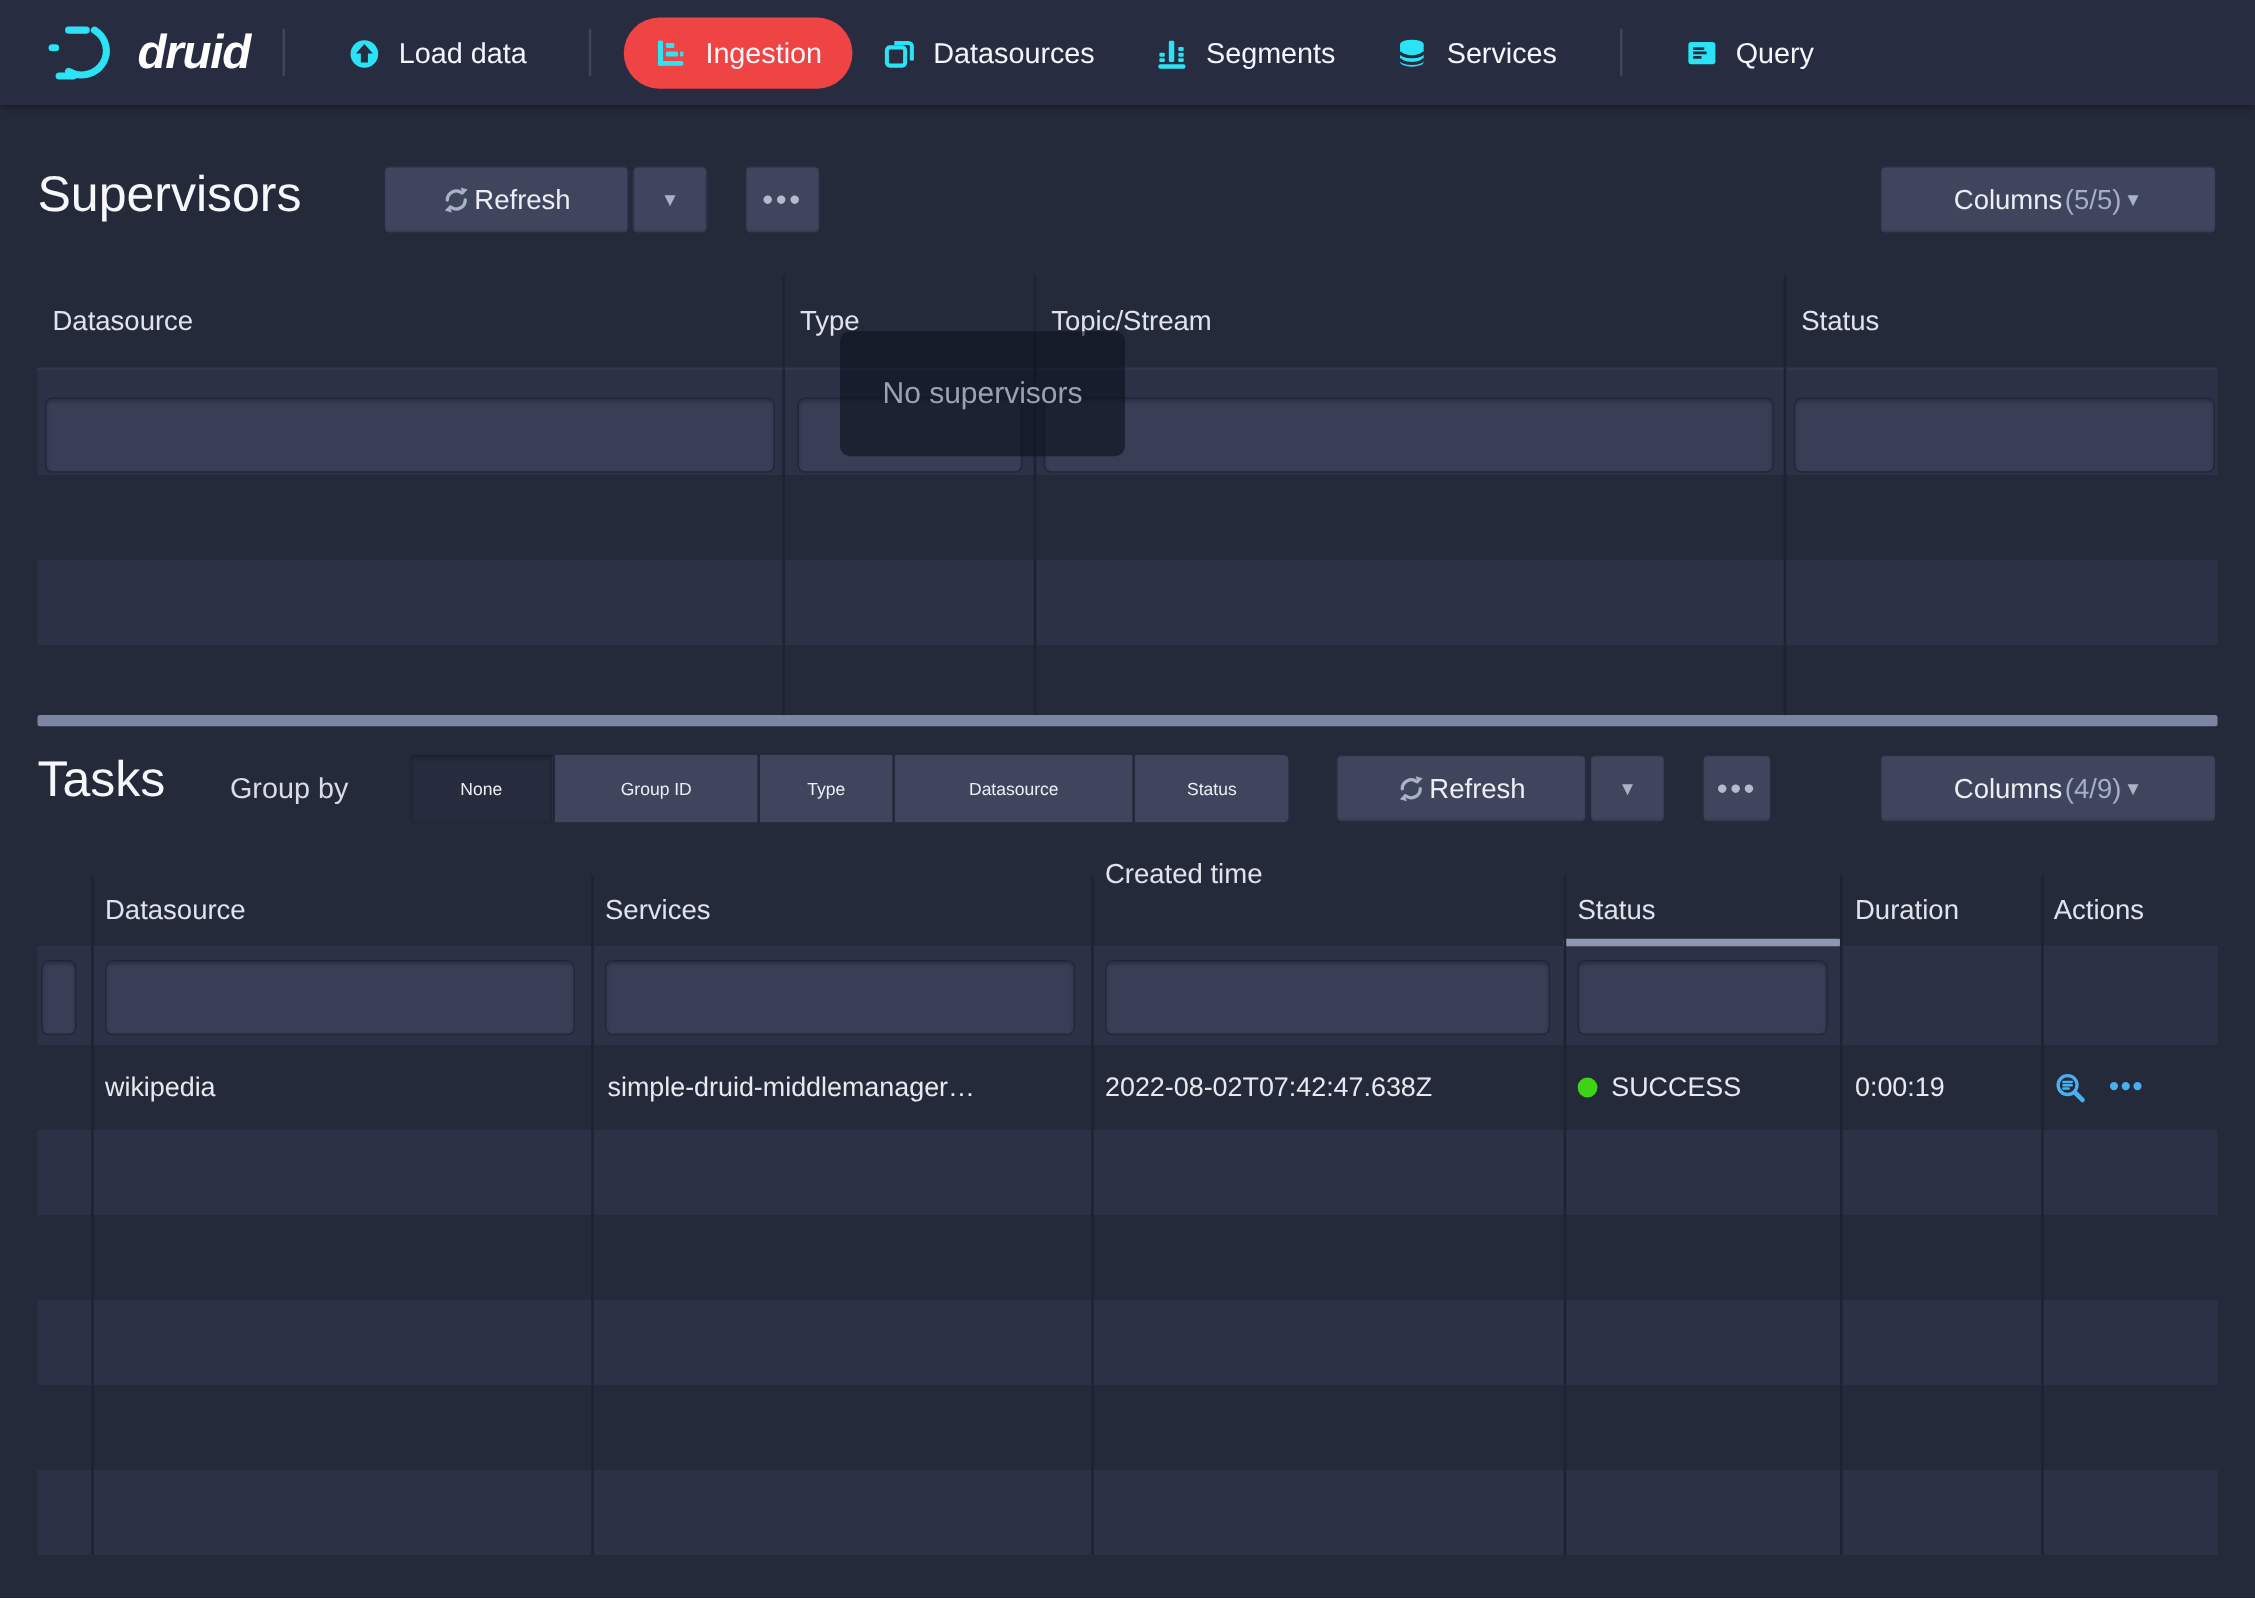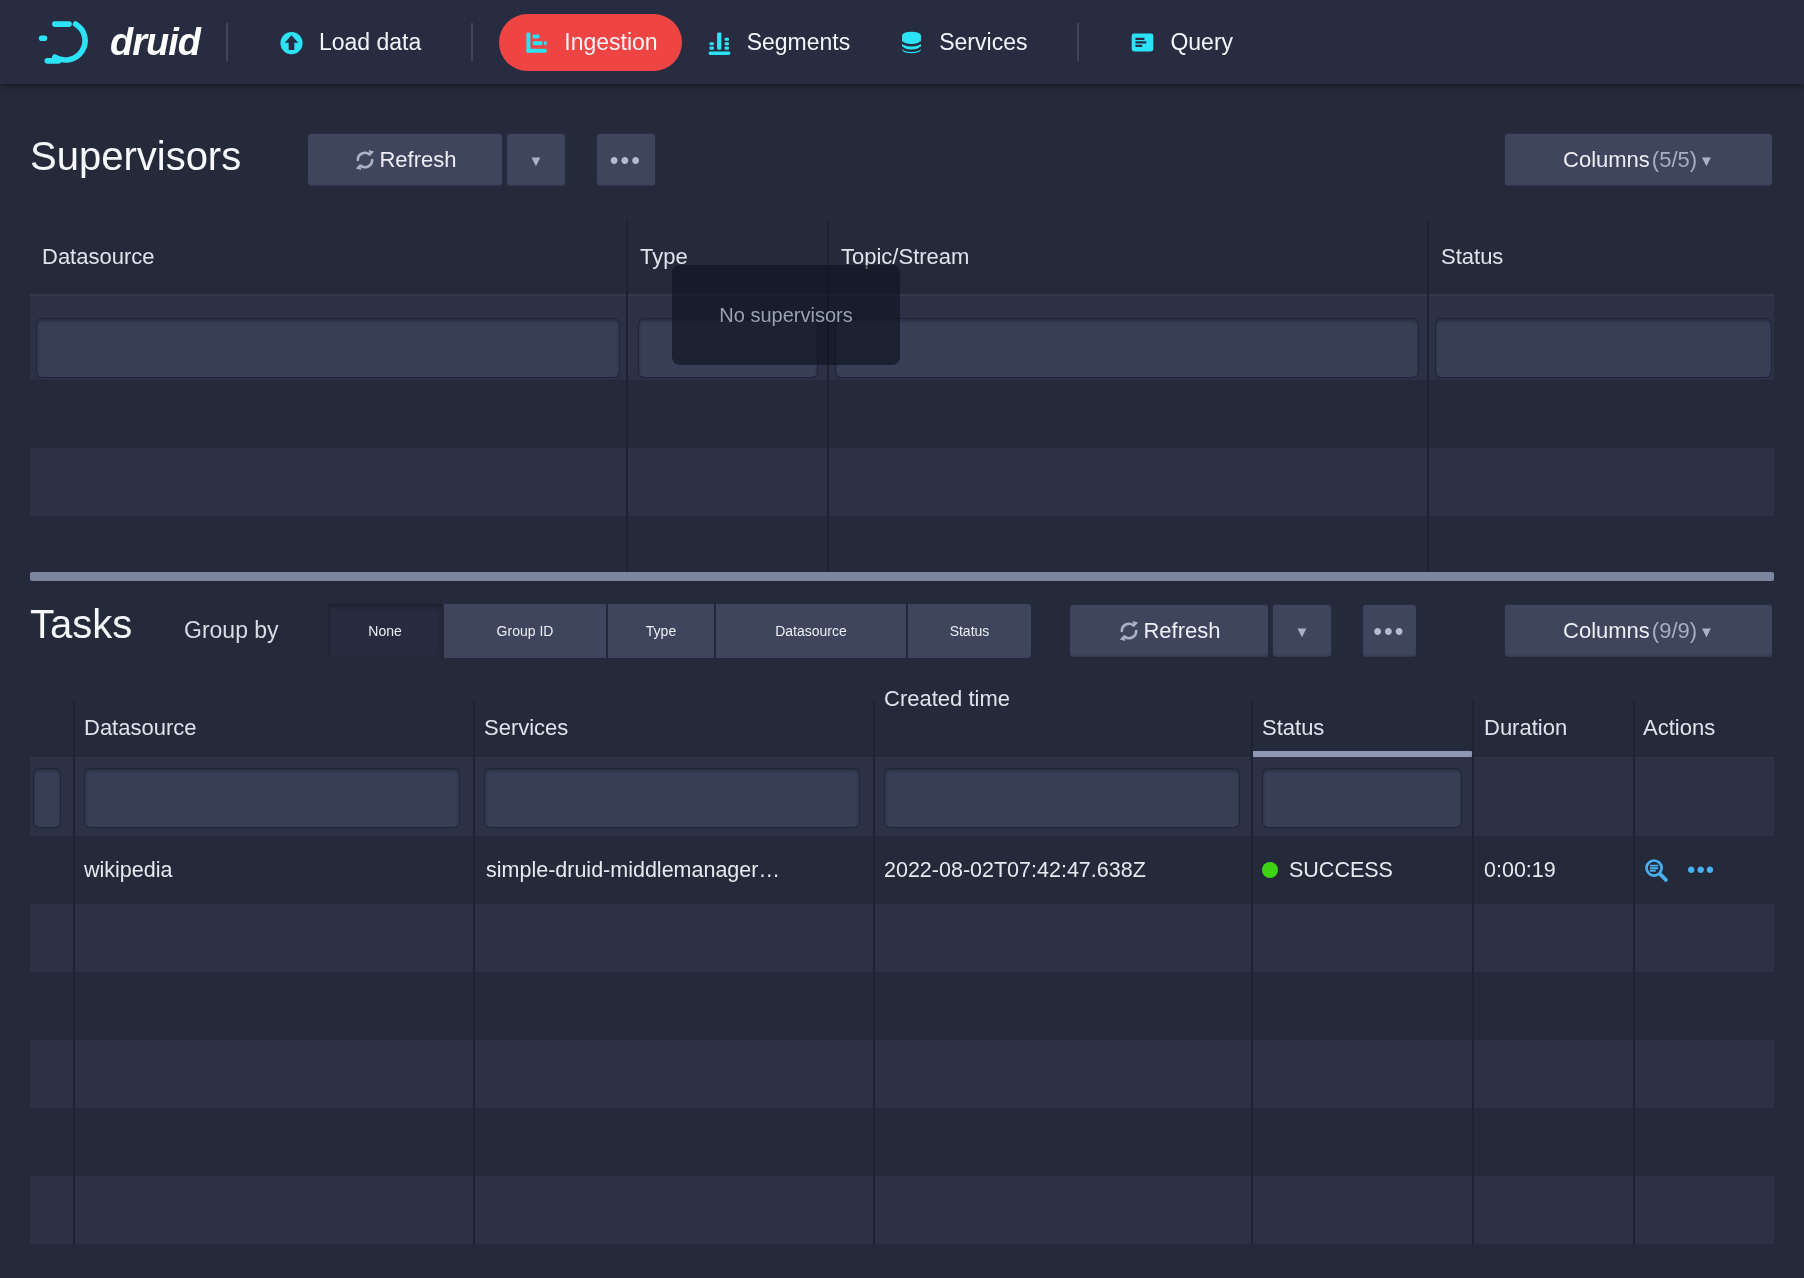--- a/index.html
+++ b/index.html
@@ -43,21 +43,21 @@
   .col-header{position:absolute;font-size:22px;color:#dfe3eb;cursor:pointer;white-space:nowrap;}
   .hline{position:absolute;height:2px;background:rgba(255,255,255,.07);}
   .vline{position:absolute;width:2px;background:#1e2233;}
   .stripe{position:absolute;background:var(--panel-stripe,#2c3146);}
   .filter-input{position:absolute;height:60px;background:var(--filter-bg,#373e56);
     border:1px solid rgba(10,14,28,.5);border-radius:6px;box-shadow:inset 0 2px 3px rgba(0,0,0,.25);
     color:#e4e7ee;font-size:20px;padding:0 12px;box-sizing:border-box;outline:none;}
   .sort-underline{position:absolute;height:6px;background:var(--sort-underline,#8f98b2);border-radius:1px;}
   .scrollbar-thumb{position:absolute;height:9px;background:var(--scrollbar,#7d86a1);border-radius:2px;cursor:pointer;}
   .overlay{position:absolute;background:rgba(13,17,30,.62);border-radius:8px;z-index:4;
-    display:flex;align-items:center;justify-content:center;font-size:20px;color:#99a1b3;}
+    display:flex;align-items:center;justify-content:center;font-size:24px;color:#99a1b3;}
   .cell{position:absolute;height:68px;line-height:68px;font-size:21.5px;color:#e6e9ef;
     white-space:nowrap;overflow:hidden;text-overflow:ellipsis;}
   .cell-flex{display:flex;align-items:center;}
   .status-dot{width:16px;height:16px;border-radius:50%;background:var(--success-green,#3fd316);
     margin-right:11px;flex:0 0 auto;}
   .magnifier-svg{width:27px;height:27px;color:var(--action-blue,#48aff0);cursor:pointer;}
   .action-dots{font-size:24px;letter-spacing:1px;color:var(--action-blue,#48aff0);cursor:pointer;line-height:68px;}
 </style>
 </head>
 <body>
@@ -93,20 +93,29 @@
           <rect x="2.5" y="2.5" width="3" height="15" rx="1"></rect>
           <rect x="2.5" y="14.6" width="15" height="2.9" rx="1"></rect>
           <rect x="7.2" y="4" width="5" height="3" rx="0.8"></rect>
           <rect x="7.2" y="9" width="7.2" height="3" rx="0.8"></rect>
           <rect x="15.6" y="9" width="2" height="3" rx="0.7"></rect>
         </g>
       </svg>
       <span>Ingestion</span>
     </div>
 
+    <div class="nav-item">
+      <svg class="nav-icon" viewBox="0 0 20 20">
+        <g stroke="currentColor" stroke-width="2.4" fill="none">
+          <rect x="2.6" y="6.6" width="10.8" height="10.8" rx="1.8"></rect>
+          <path d="M7 4 h8.4 a2 2 0 0 1 2 2 V14.4"></path>
+        </g>
+      </svg>
+      <span>Datasources</span>
+    </div>
 
     <div class="nav-item">
       <svg class="nav-icon" viewBox="0 0 20 20">
         <g fill="currentColor">
           <rect x="2.6" y="9.8" width="3.2" height="2.3" rx="0.6"></rect>
           <rect x="2.6" y="13" width="3.2" height="2.3" rx="0.6"></rect>
           <rect x="8.2" y="2.6" width="3.2" height="12.7" rx="0.8"></rect>
           <rect x="13.8" y="6.4" width="3.2" height="2.3" rx="0.6"></rect>
           <rect x="13.8" y="9.8" width="3.2" height="2.3" rx="0.6"></rect>
           <rect x="13.8" y="13" width="3.2" height="2.3" rx="0.6"></rect>
@@ -209,21 +218,21 @@
     <span>Refresh</span>
   </div>
   <div class="btn" style="left:1272px;top:604px;width:60px;">
     <span class="caret">▼</span>
   </div>
   <div class="btn" style="left:1362px;top:604px;width:55px;">
     <span class="more-dots">•••</span>
   </div>
   <div class="btn" style="left:1504px;top:604px;width:269px;">
     <span>Columns</span>
-    <span class="dim">(9/9)</span>
+    <span class="dim">(4/9)</span>
     <span class="caret">▼</span>
   </div>
 
   <div class="col-header" style="left:84px;top:715px;">Datasource</div>
   <div class="col-header" style="left:484px;top:715px;">Services</div>
   <div class="col-header" style="left:884px;top:686px;">Created time</div>
   <div class="col-header" style="left:1262px;top:715px;">Status</div>
   <div class="col-header" style="left:1484px;top:715px;">Duration</div>
   <div class="col-header" style="left:1643px;top:715px;">Actions</div>
 

